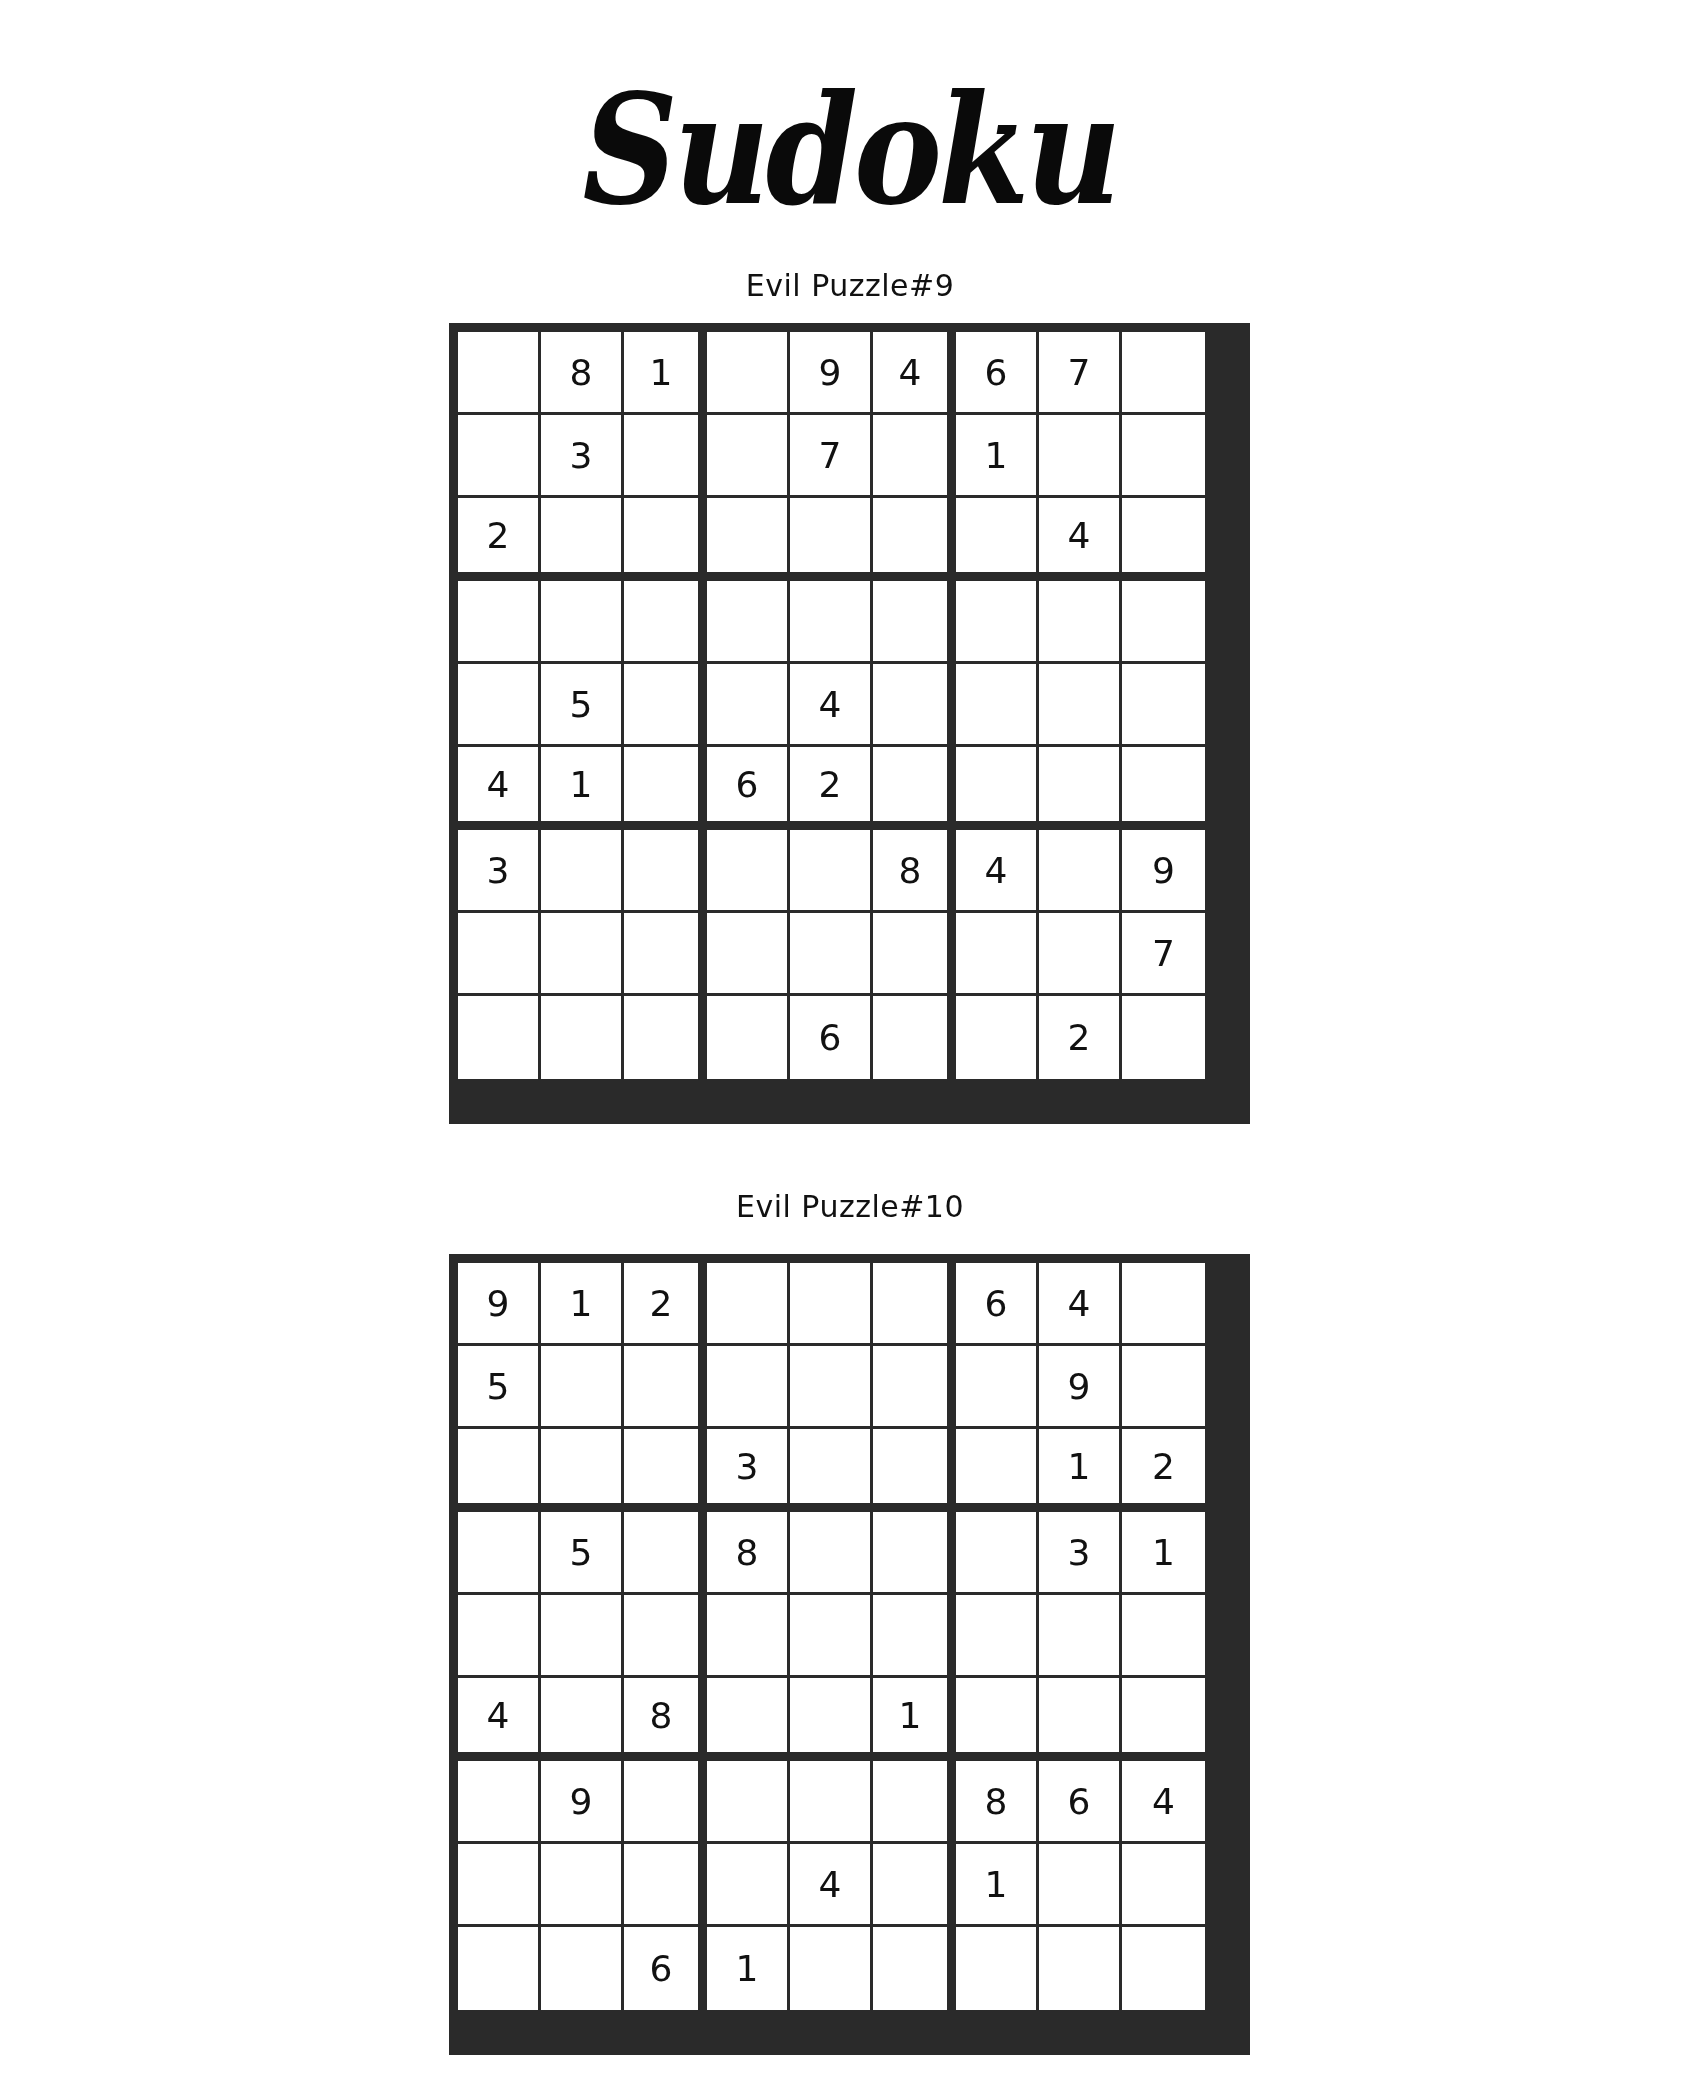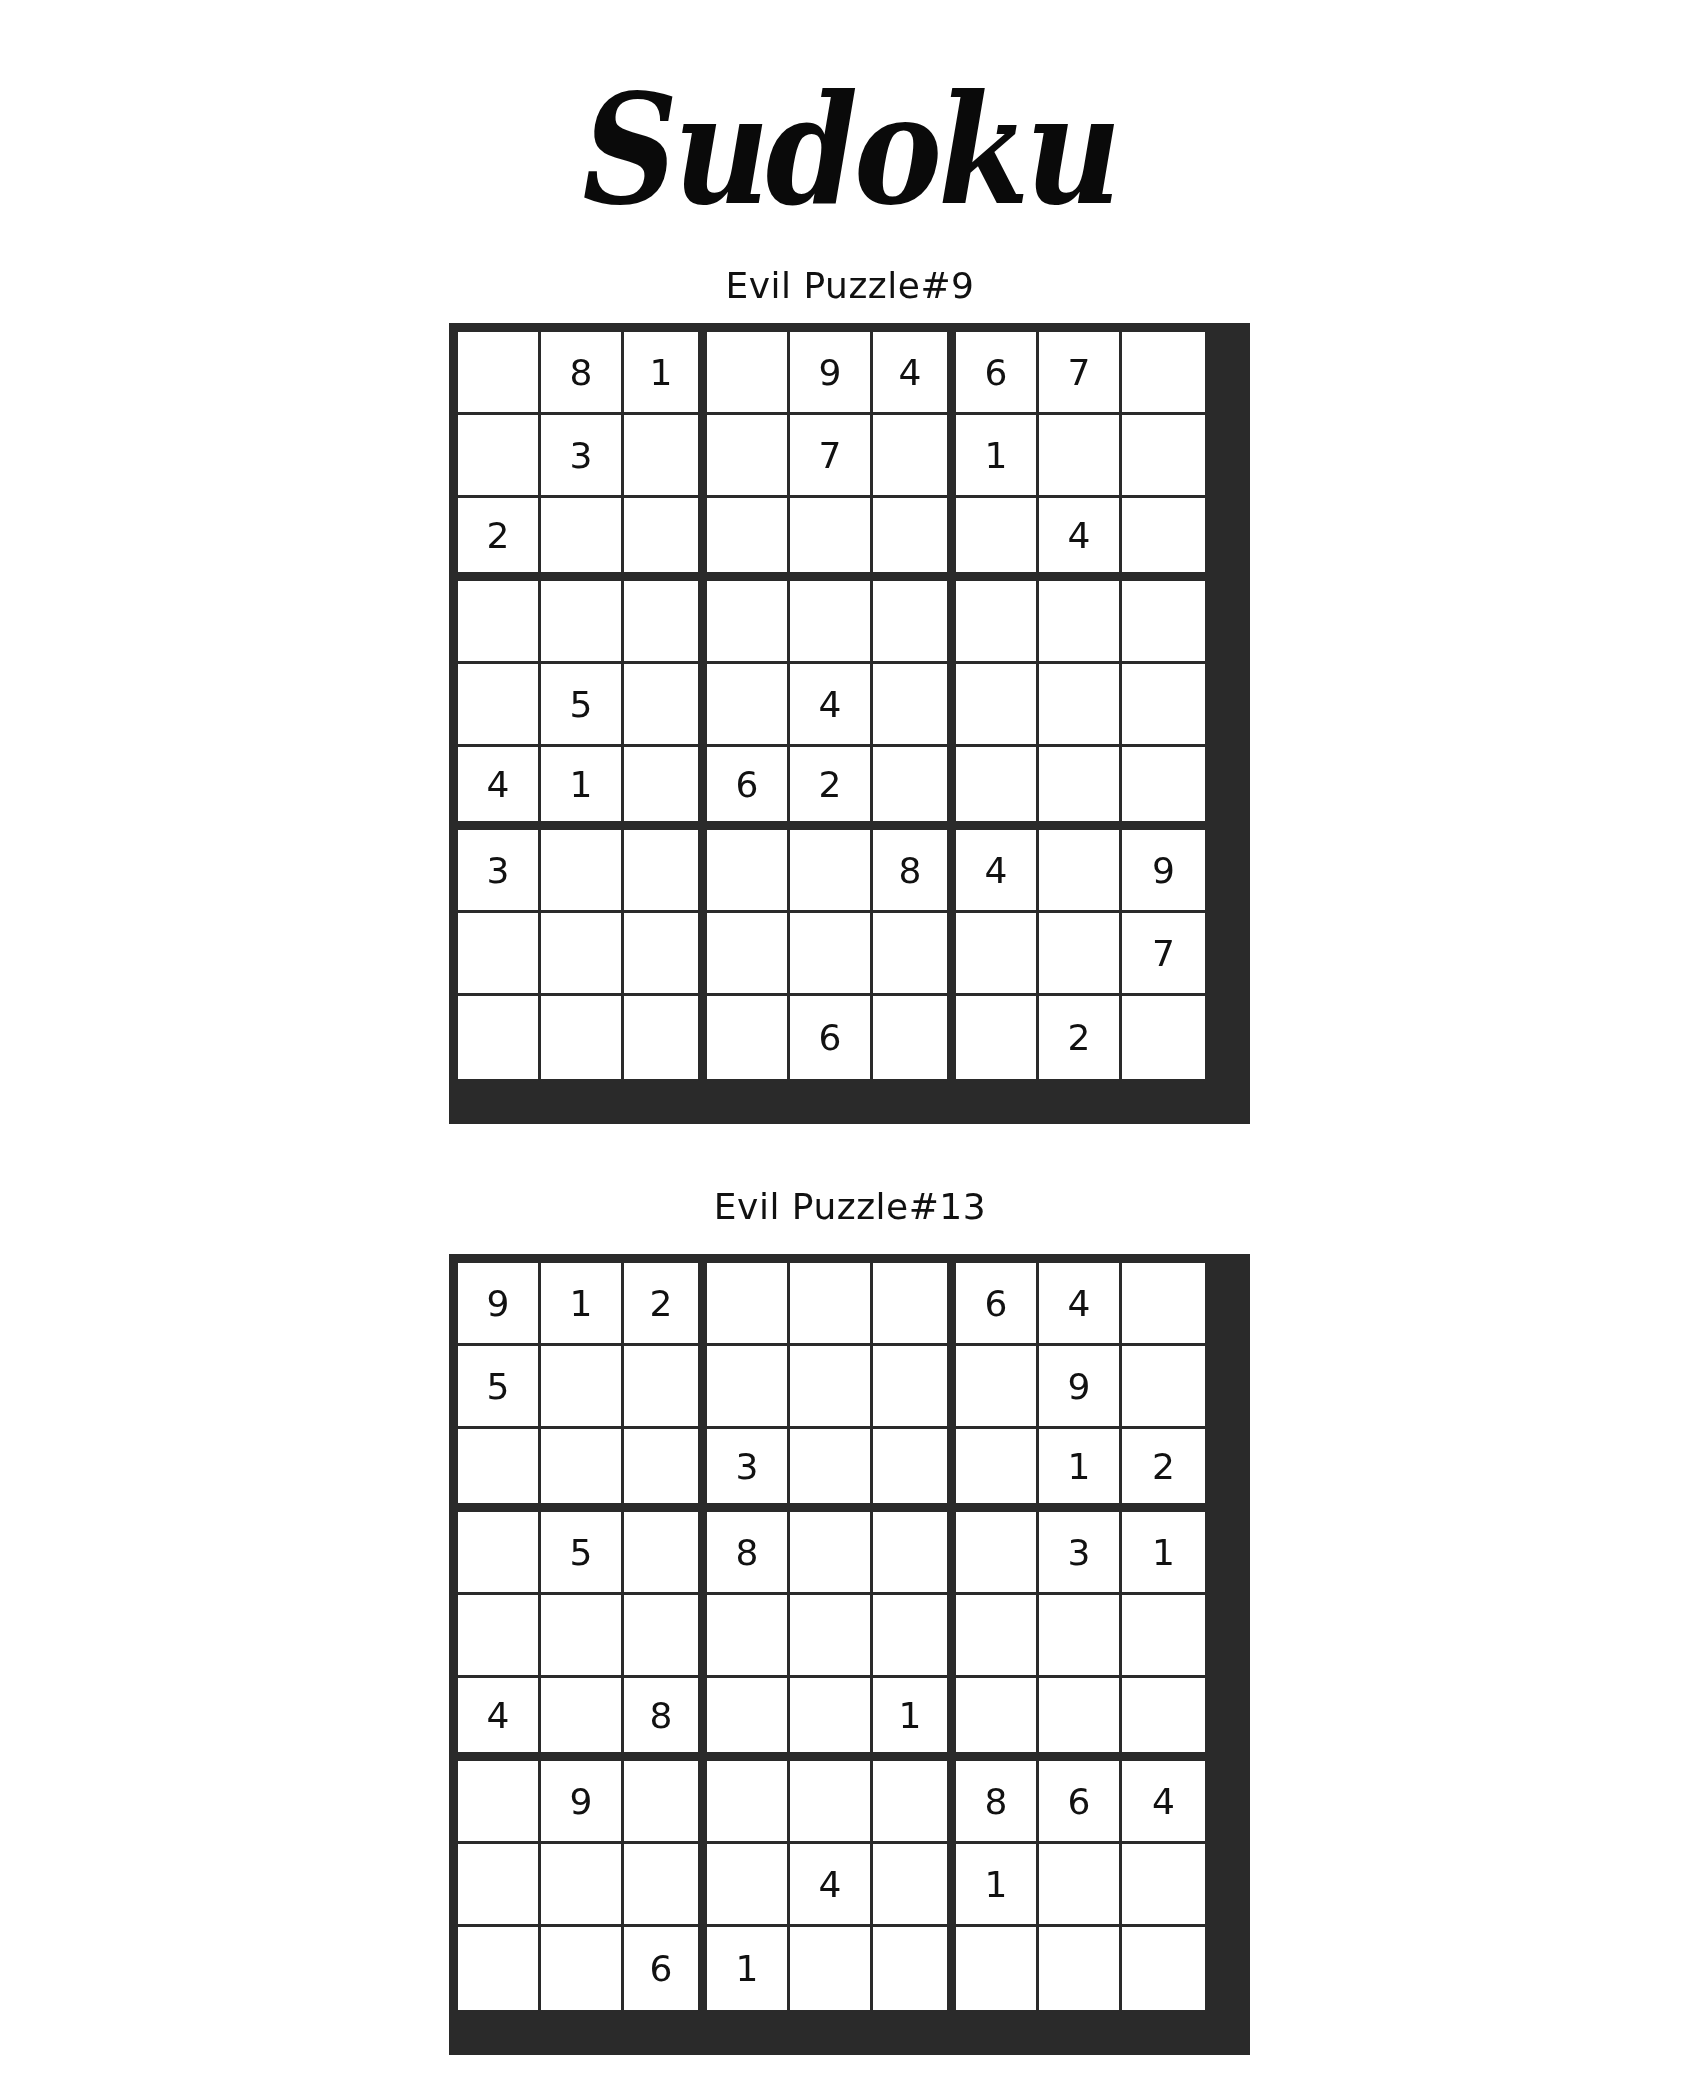--- a/index.html
+++ b/index.html
@@ -30,21 +30,21 @@
       letter-spacing: -4px;
       color: #0a0a0a;
       transform: scaleY(1.15);
     }
     .puzzle-label {
       position: absolute;
       left: 0;
       width: 1700px;
       text-align: center;
       font-family: "DejaVu Sans", sans-serif;
-      font-size: 36px;
+      font-size: 30px;
       line-height: 40px;
       color: #111111;
       letter-spacing: 0.5px;
     }
     .label-1 { top: 266px; }
     .label-2 { top: 1187px; }
 
     .grid {
       position: absolute;
       left: 449px;
@@ -161,21 +161,21 @@
     <div class="cell r9 c2"></div>
     <div class="cell r9 c3"></div>
     <div class="cell r9 c4"></div>
     <div class="cell r9 c5">6</div>
     <div class="cell r9 c6"></div>
     <div class="cell r9 c7"></div>
     <div class="cell r9 c8">2</div>
     <div class="cell r9 c9"></div>
   </div>
 
-<div class="puzzle-label label-2">Evil Puzzle#13</div>
+<div class="puzzle-label label-2">Evil Puzzle#10</div>
 <div class="grid grid-2">
     <div class="cell r1 c1">9</div>
     <div class="cell r1 c2">1</div>
     <div class="cell r1 c3">2</div>
     <div class="cell r1 c4"></div>
     <div class="cell r1 c5"></div>
     <div class="cell r1 c6"></div>
     <div class="cell r1 c7">6</div>
     <div class="cell r1 c8">4</div>
     <div class="cell r1 c9"></div>

